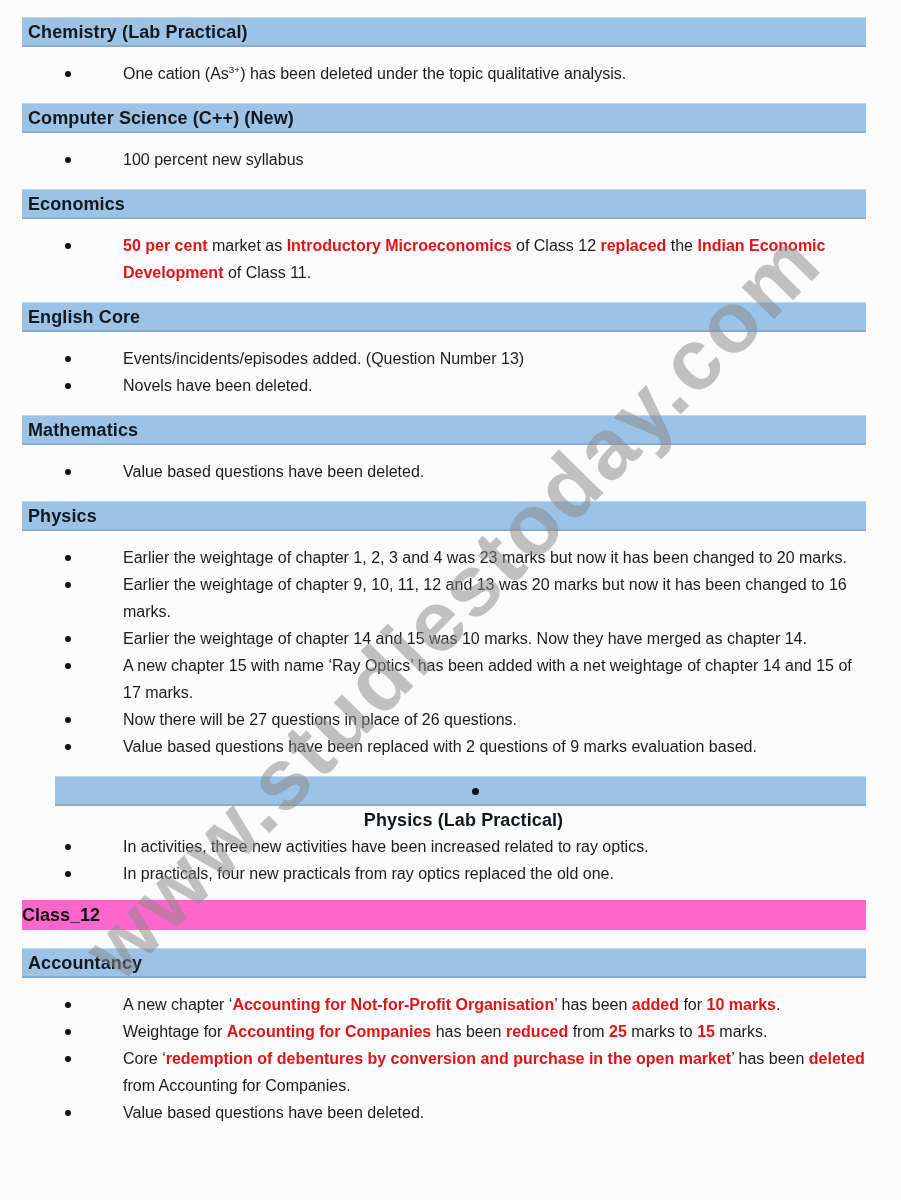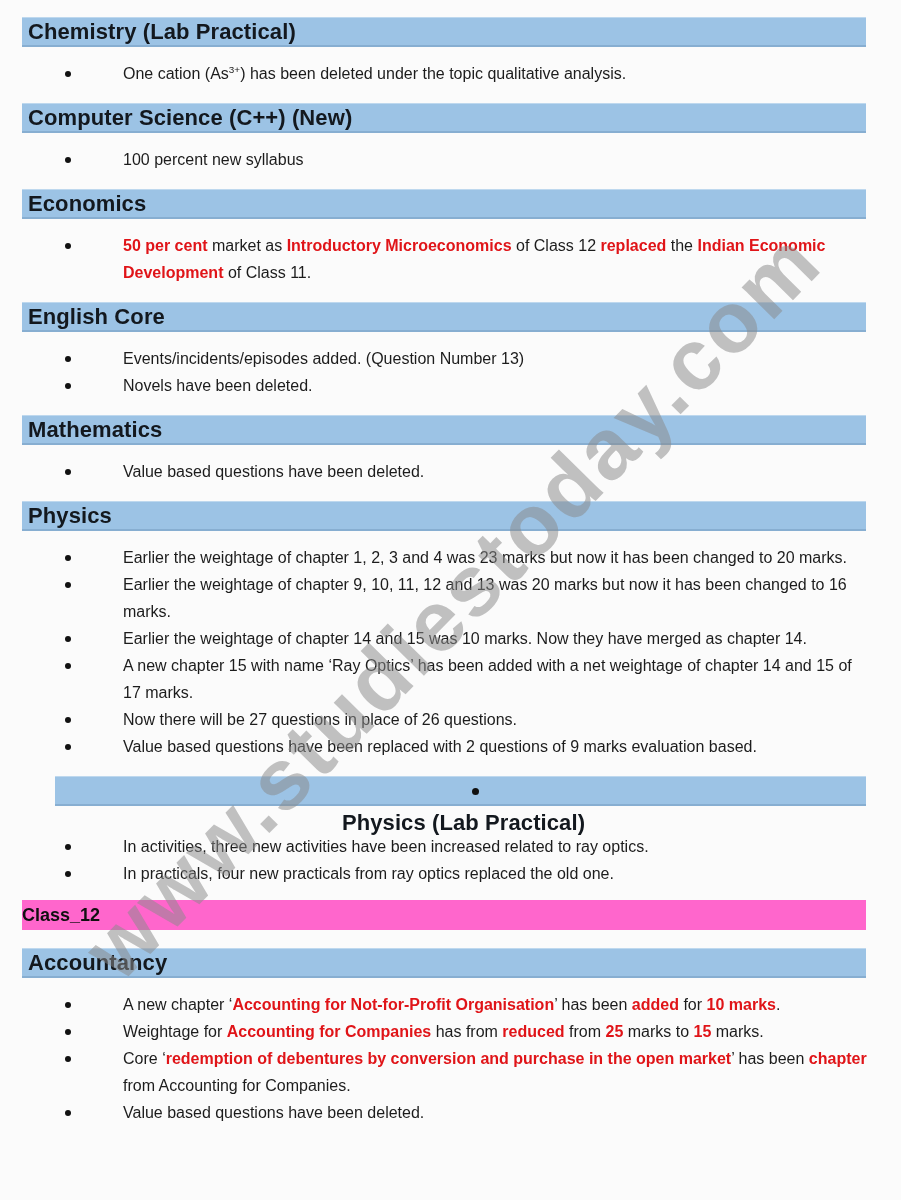--- a/index.html
+++ b/index.html
@@ -29,21 +29,21 @@
   
   .bar {
     height: 30px;
     margin: 0 35px 0 22px;
     background: var(--header-bg);
     box-shadow: inset 0 -2px 0 rgba(70,110,150,0.25), inset 0 1px 0 rgba(255,255,255,0.35);
     display: flex;
     align-items: center;
     padding-left: 6px;
     font-weight: bold;
-    font-size: 22px;
+    font-size: 18px;
     color: #13181e;
     letter-spacing: 0.1px;
   }
 
   
   .bullets { margin: 13px 0 16px; }
   .row {
     display: flex;
     margin: 0 30px 0 63px;
     line-height: 27px;
@@ -230,25 +230,25 @@
         <div class="bar">
           <span>Accountancy</span>
         </div>
         <div class="bullets">
           <div class="row">
             <span class="dotcell"></span>
             <p class="txt"><span>A new chapter ‘</span><span class="seg-red">Accounting for Not-for-Profit Organisation</span><span>’ has been </span><span class="seg-red">added</span><span> for </span><span class="seg-red">10 marks</span><span>.</span></p>
           </div>
           <div class="row">
             <span class="dotcell"></span>
-            <p class="txt"><span>Weightage for </span><span class="seg-red">Accounting for Companies</span><span> has from </span><span class="seg-red">reduced</span><span> from </span><span class="seg-red">25</span><span> marks to </span><span class="seg-red">15</span><span> marks.</span></p>
-          </div>
-          <div class="row">
-            <span class="dotcell"></span>
-            <p class="txt"><span>Core ‘</span><span class="seg-red">redemption of debentures by conversion and purchase in the open market</span><span>’ has been </span><span class="seg-red">chapter</span><span> from Accounting for Companies.</span></p>
+            <p class="txt"><span>Weightage for </span><span class="seg-red">Accounting for Companies</span><span> has been </span><span class="seg-red">reduced</span><span> from </span><span class="seg-red">25</span><span> marks to </span><span class="seg-red">15</span><span> marks.</span></p>
+          </div>
+          <div class="row">
+            <span class="dotcell"></span>
+            <p class="txt"><span>Core ‘</span><span class="seg-red">redemption of debentures by conversion and purchase in the open market</span><span>’ has been </span><span class="seg-red">deleted</span><span> from Accounting for Companies.</span></p>
           </div>
           <div class="row">
             <span class="dotcell"></span>
             <p class="txt"><span>Value based questions have been deleted.</span></p>
           </div>
         </div>
       </section>
     </div>
   <div class="watermark">www.studiestoday.com</div>
 </div>

